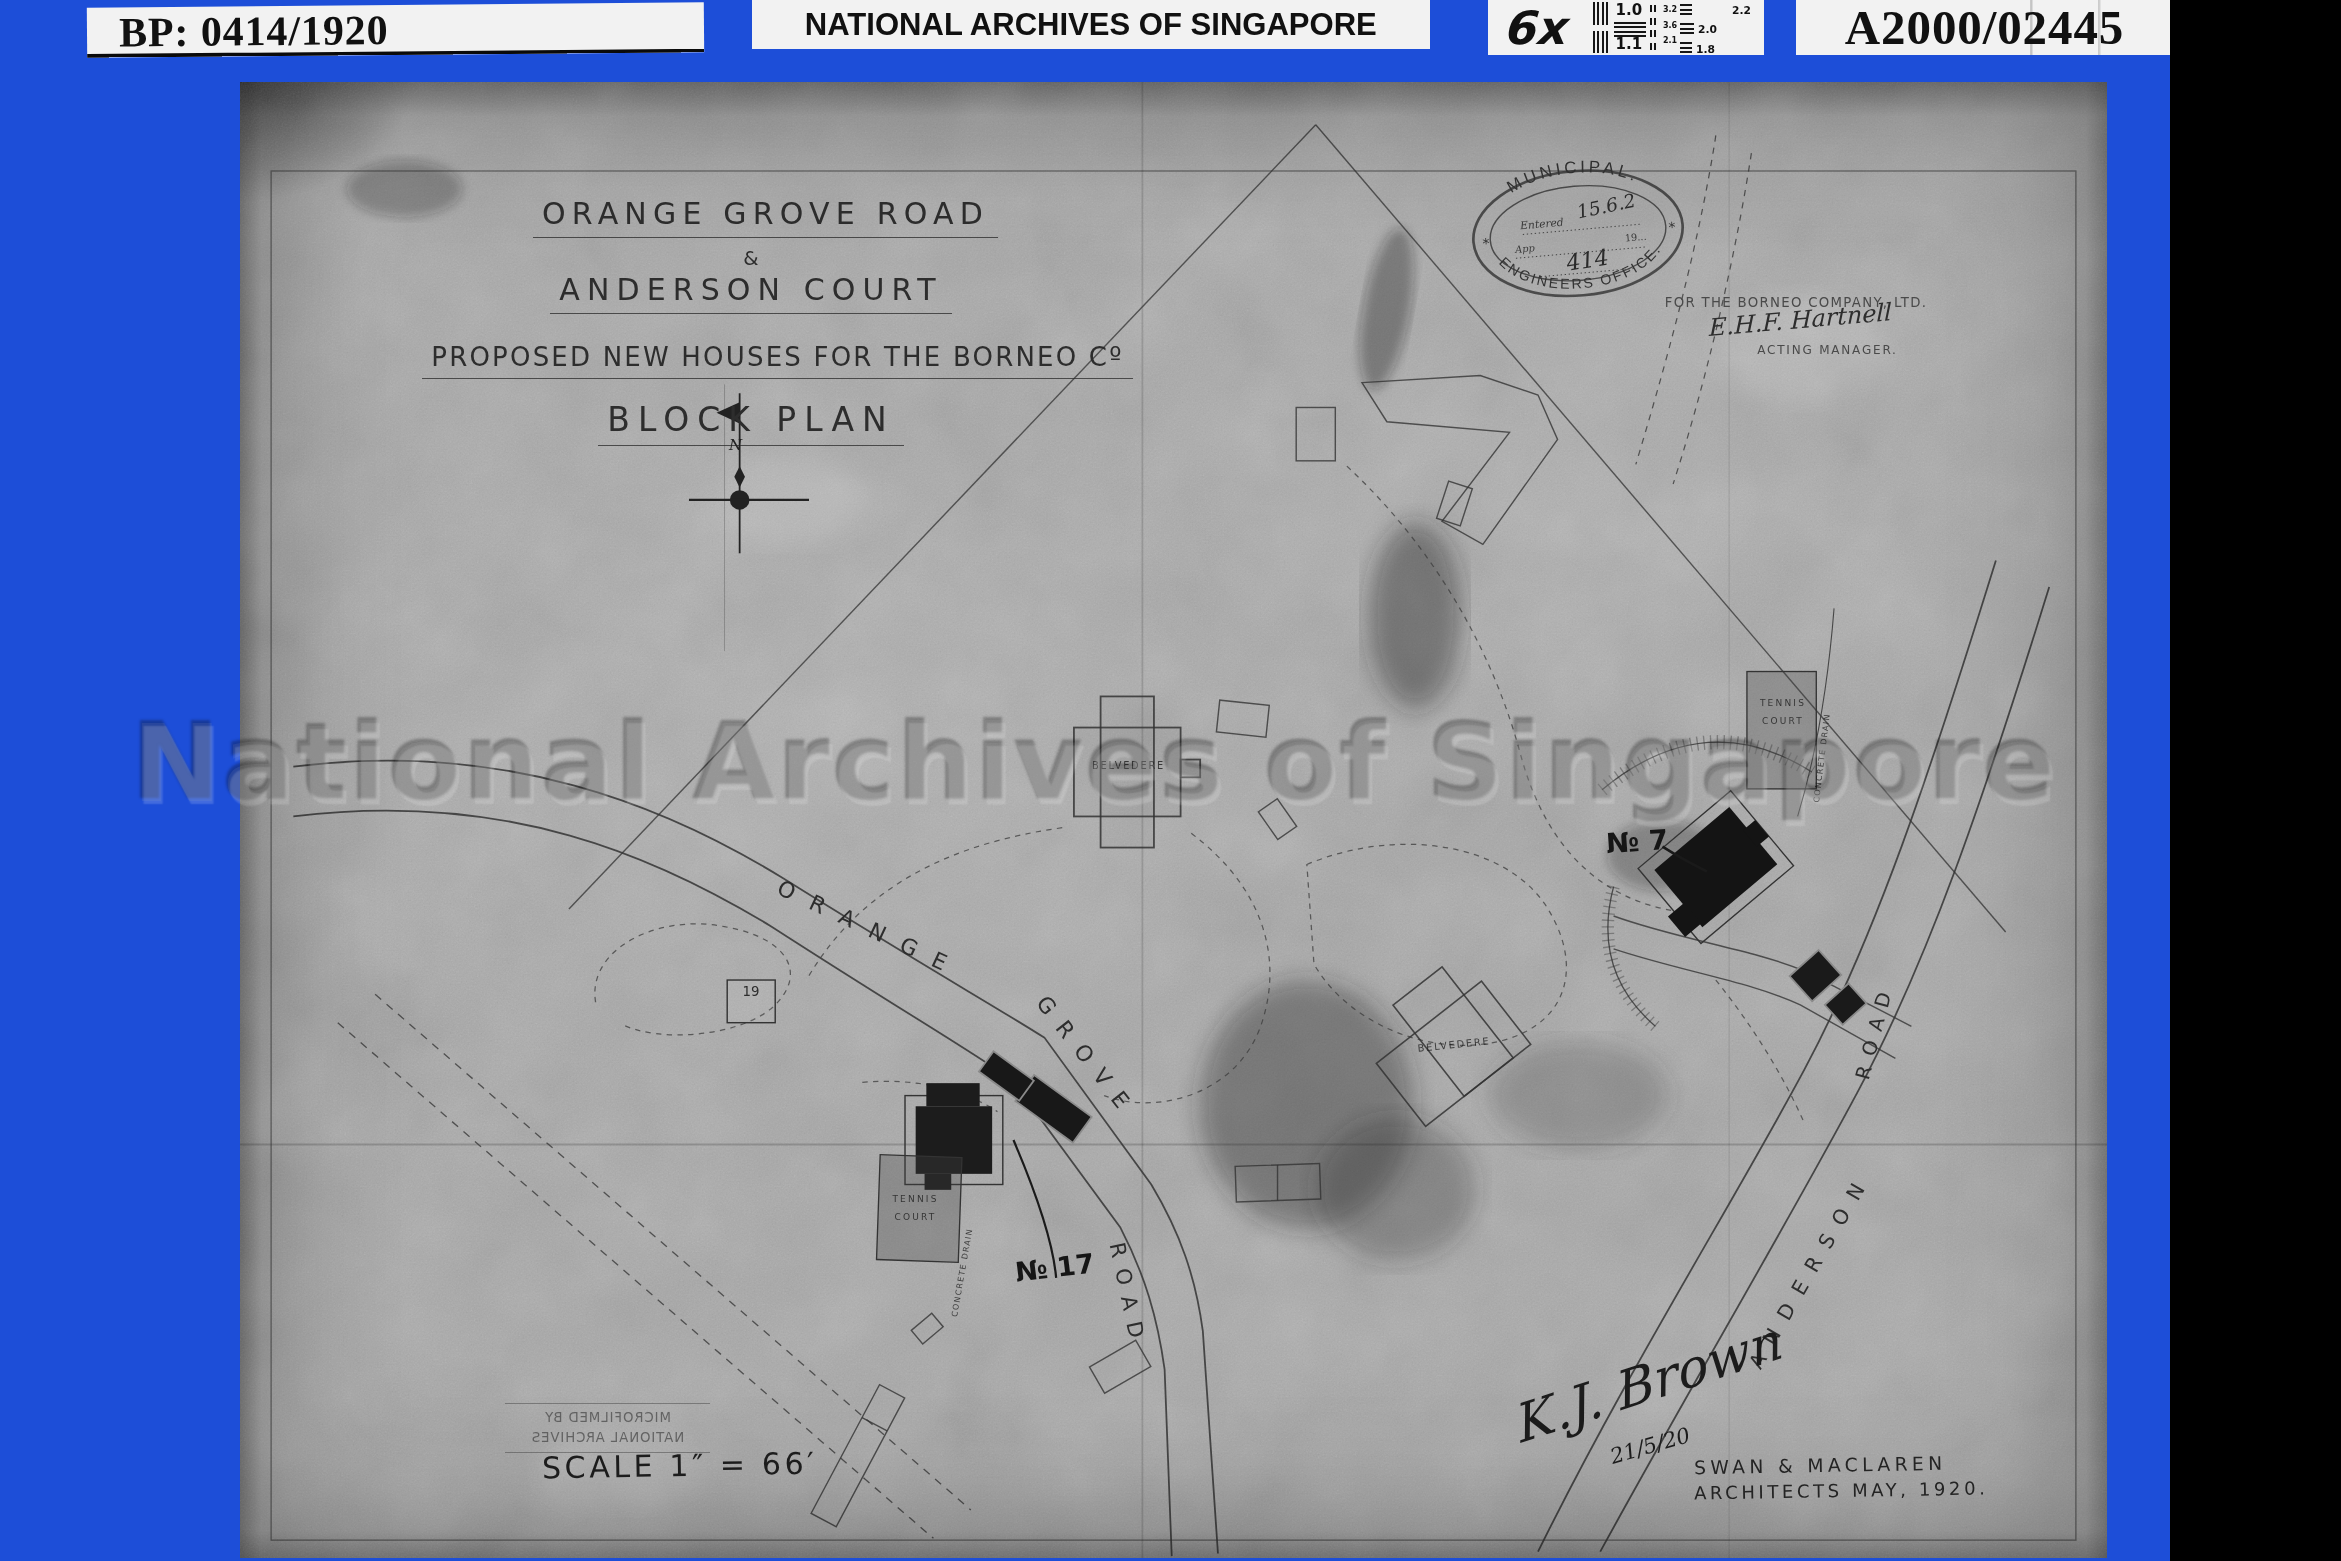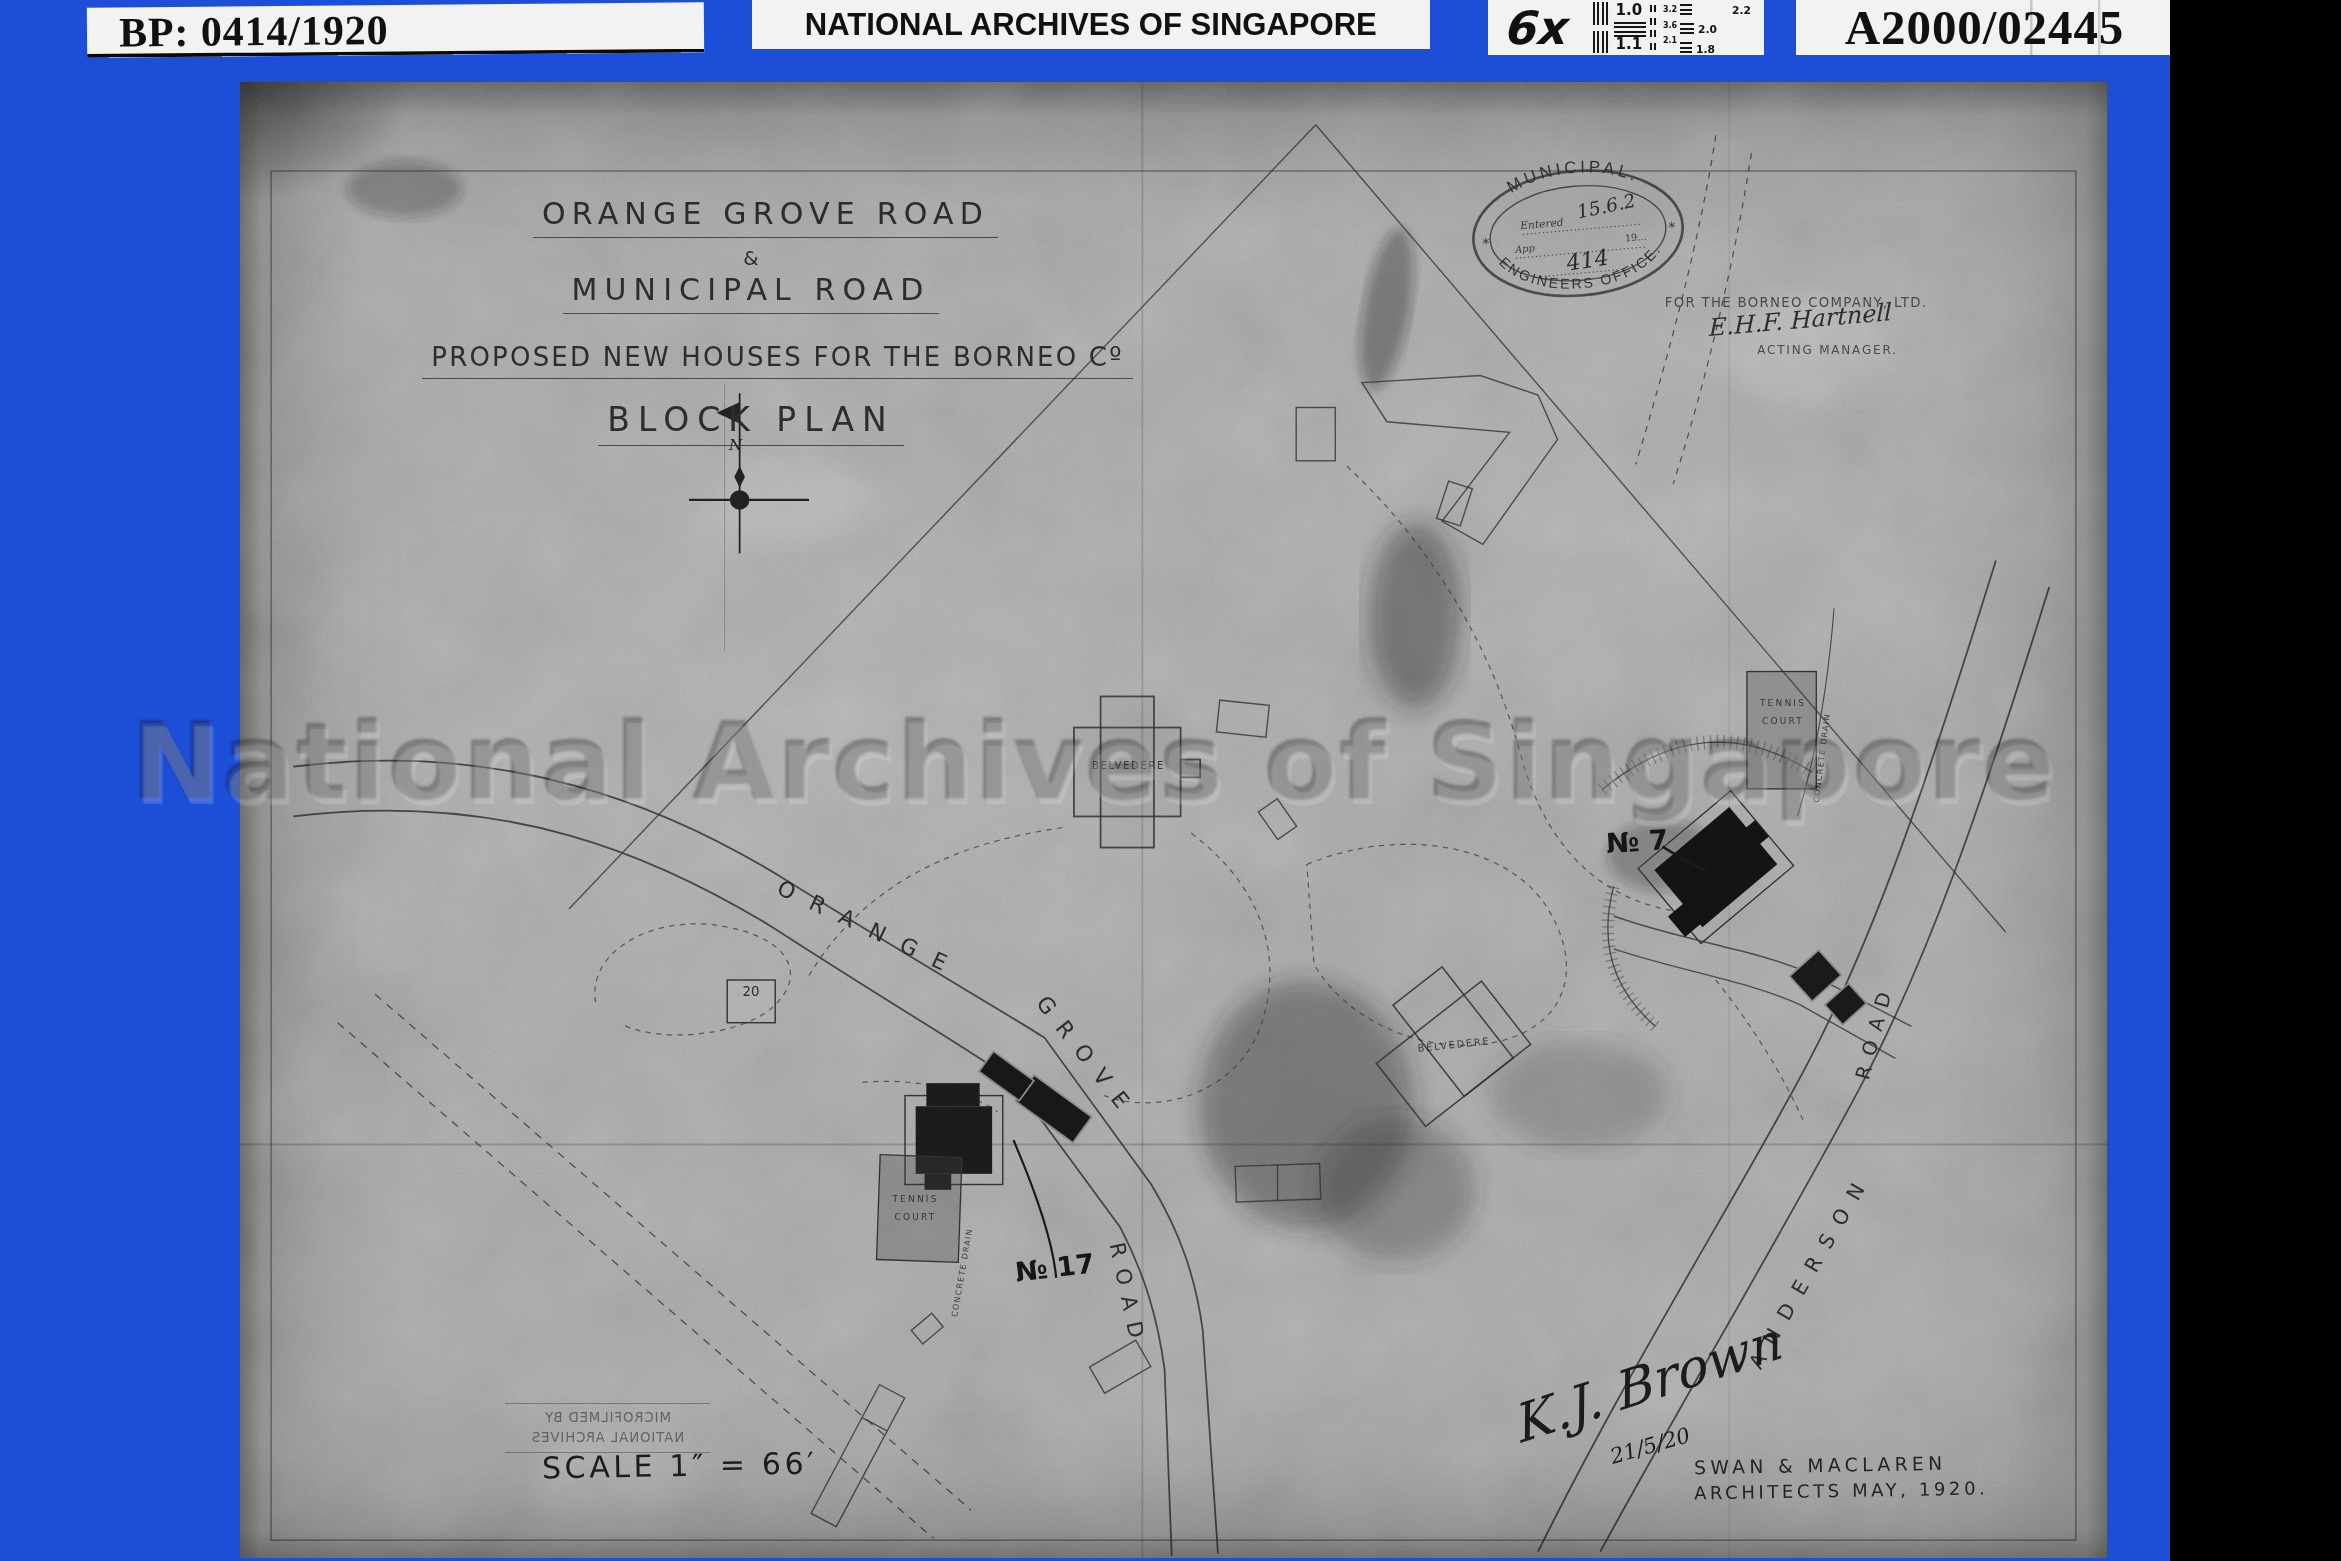--- a/index.html
+++ b/index.html
@@ -267,21 +267,21 @@
         <text x="-72" y="16" font-family="DejaVu Serif, serif" font-style="italic" font-size="11" fill="#3a3a3a">App</text>
         <text x="52" y="14" font-family="DejaVu Serif, serif" font-size="11" fill="#3a3a3a">19...</text>
         <path d="M-72,22 L76,22" stroke="#3a3a3a" stroke-width="1" stroke-dasharray="1.5 3"></path>
         <text x="-18" y="40" font-family="DejaVu Serif, serif" font-style="italic" font-size="25" fill="#2a2a2a" transform="rotate(-4)">414</text>
         <path d="M-46,45 L60,45" stroke="#3a3a3a" stroke-width="1" stroke-dasharray="1.5 3"></path>
       </g>
     </svg>
 
     <div class="lbl tl" style="left:293px;top:114px;width:436px;font-size:30px;letter-spacing:6.2px;"><span>ORANGE GROVE ROAD</span></div>
     <div class="lbl" style="left:293px;top:165px;width:436px;text-align:center;font-size:19.6px;">&amp;</div>
-    <div class="lbl tl" style="left:293px;top:190px;width:436px;font-size:30px;letter-spacing:7.1px;"><span>MUNICIPAL ROAD</span></div>
+    <div class="lbl tl" style="left:293px;top:190px;width:436px;font-size:30px;letter-spacing:7.1px;"><span>ANDERSON COURT</span></div>
     <div class="lbl tl" style="left:293px;top:318px;width:436px;font-size:33px;letter-spacing:8px;"><span>BLOCK PLAN</span></div>
     <div class="lbl tl" style="left:173px;top:260px;width:729px;font-size:26px;letter-spacing:2.2px;"><span>PROPOSED NEW HOUSES FOR THE BORNEO Cº</span></div>
 
     <div class="lbl" style="left:1418px;top:213px;width:276px;text-align:center;font-size:13.3px;letter-spacing:1.3px;color:#4a4a4a;">FOR THE BORNEO COMPANY, LTD.</div>
     <div class="lbl script" style="left:1458px;top:224px;width:205px;text-align:center;font-size:24px;transform:rotate(-5deg) skewX(-6deg);color:#2d2d2d;">E.H.F. Hartnell</div>
     <div class="lbl" style="left:1503px;top:261px;width:169px;text-align:center;font-size:12px;letter-spacing:1.8px;color:#4a4a4a;">ACTING MANAGER.</div>
 
     <div class="lbl script" style="left:489px;top:354px;font-size:15px;color:#222;">N</div>
 
     <div class="lbl" style="left:544px;top:793px;font-size:22px;letter-spacing:18px;transform:rotate(25deg);transform-origin:left top;">ORANGE</div>
@@ -300,21 +300,21 @@
     <div class="lbl small-cap" style="left:638px;top:1108px;width:75px;text-align:center;font-size:9px;letter-spacing:2.2px;line-height:18px;">
       <div>TENNIS</div>
       <div>COURT</div>
     </div>
 
     <div class="lbl small-cap" style="left:1572px;top:720px;font-size:8px;letter-spacing:1.3px;transform:rotate(-83deg);transform-origin:left top;">CONCRETE DRAIN</div>
     <div class="lbl small-cap" style="left:710px;top:1234px;font-size:8px;letter-spacing:1.3px;transform:rotate(-80deg);transform-origin:left top;">CONCRETE DRAIN</div>
 
     <div class="lbl" style="left:1366px;top:743px;font-size:27.6px;font-weight:bold;color:#161616;transform:rotate(-4deg);">№ 7</div>
     <div class="lbl" style="left:775px;top:1170px;font-size:27px;font-weight:bold;color:#161616;transform:rotate(-7deg);">№ 17</div>
-    <div class="lbl" style="left:489px;top:902px;width:44px;text-align:center;font-size:13.3px;">20</div>
+    <div class="lbl" style="left:489px;top:902px;width:44px;text-align:center;font-size:13.3px;">19</div>
 
     <div class="lbl mirror" style="left:265px;top:1321px;width:205px;font-size:13.3px;letter-spacing:0.9px;line-height:19.6px;">
       <div>MICROFILMED BY</div>
       <div>NATIONAL ARCHIVES</div>
     </div>
 
     <div class="lbl" style="left:302px;top:1366px;font-size:30px;letter-spacing:3.6px;color:#1e1e1e;transform:rotate(-1deg);">SCALE 1″ = 66′</div>
 
     <div class="lbl script" style="left:1271px;top:1270px;font-size:52px;color:#1c1c1c;transform:rotate(-18deg) skewX(-8deg);">K.J. Brown</div>
     <div class="lbl script" style="left:1369px;top:1351px;font-size:21.3px;color:#1c1c1c;transform:rotate(-16deg);">21/5/20</div>

